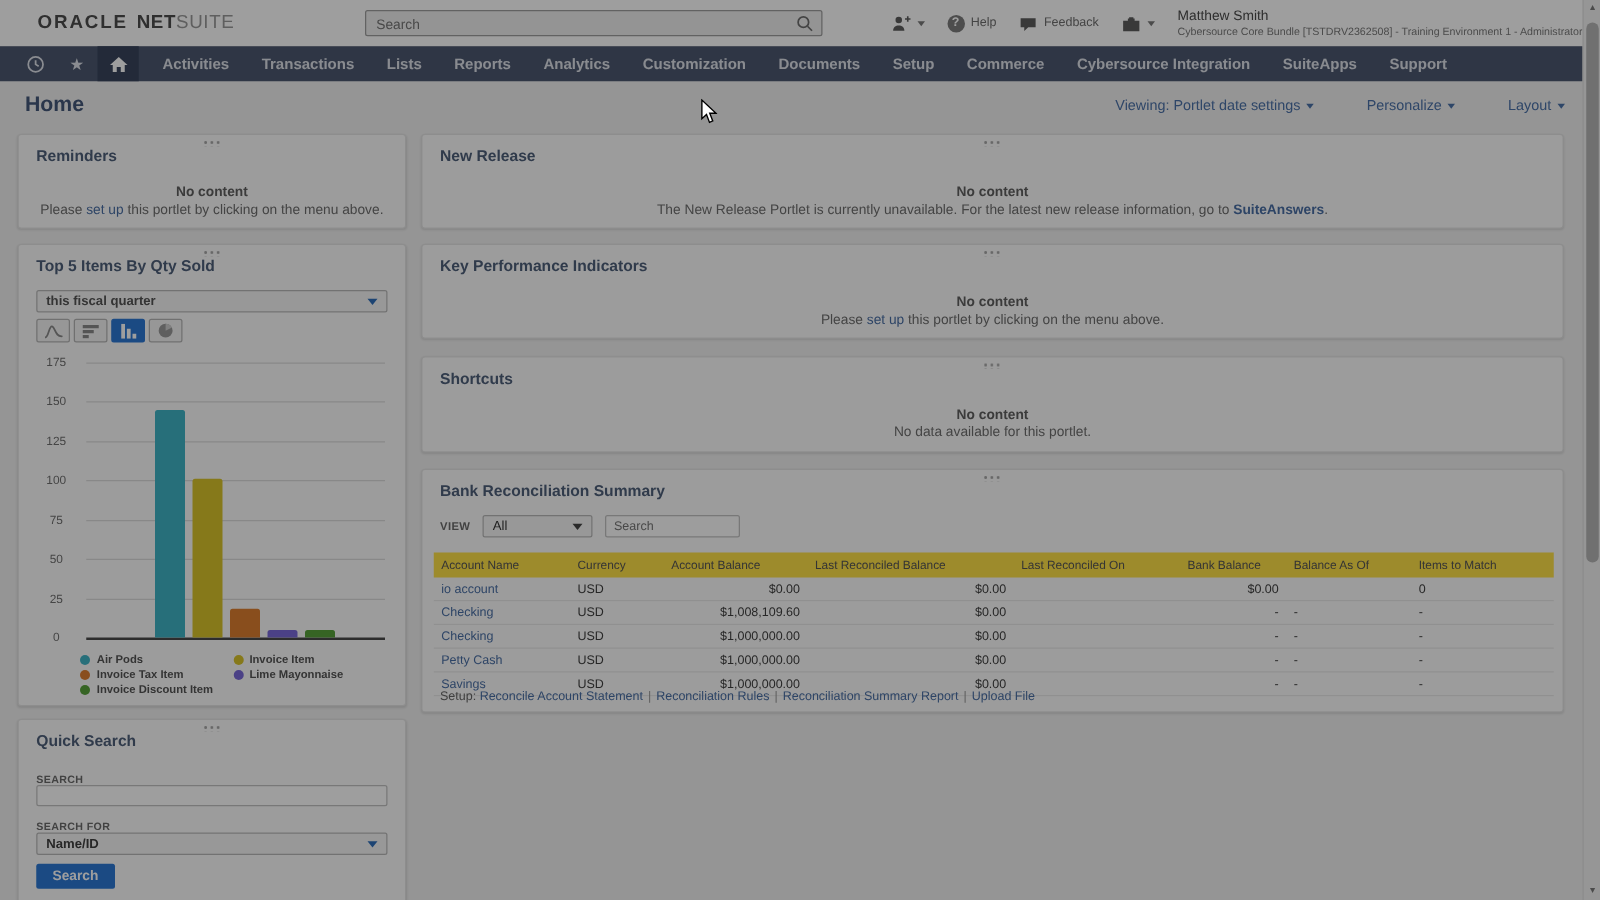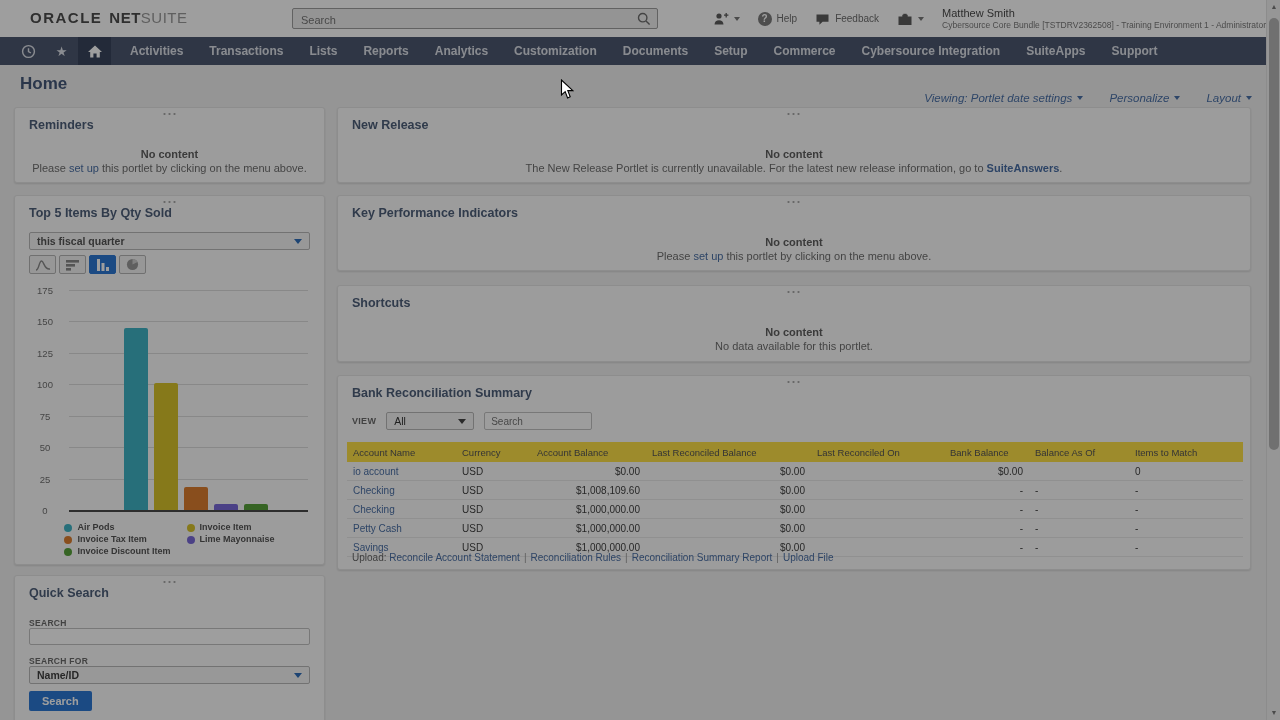--- a/index.html
+++ b/index.html
@@ -32,21 +32,21 @@
   .navbar{position:absolute;top:37px;left:0;right:0;height:28px;background:#4d5870;display:flex;align-items:center;}
   .nav-ico{width:33px;height:28px;display:flex;align-items:center;justify-content:center;color:#dfe3ea;}
   .nav-ico.home-active{background:#39455c;}
   .nav-items{display:flex;align-items:center;height:28px;margin-left:6px;}
   .nav-item{padding:0 13px;font-size:12px;font-weight:700;color:#dde1e8;line-height:28px;white-space:nowrap;}
   .star-glyph{font-size:13px;color:#dfe3ea;line-height:1;}
 
   
   .page-header{position:absolute;top:65px;left:0;right:0;height:38px;}
   .page-title{position:absolute;left:20px;top:9px;font-size:17px;font-weight:700;color:#44587a;}
-  .ph-controls{position:absolute;right:28px;top:27px;display:flex;gap:26px;font-size:11.5px;color:#4b71a8;font-style:italic;}
+  .ph-controls{position:absolute;right:28px;top:14px;display:flex;gap:42px;font-size:11.5px;color:#4b71a8;}
   .ph-ctl{display:flex;align-items:center;gap:5px;white-space:nowrap;}
   .ph-ctl .caret{border-top-color:#4b71a8;}
 
   
   .portlet{position:absolute;background:#fcfcfc;border:1px solid #e4e4e4;border-radius:3px;
     box-shadow:0 1px 2px rgba(0,0,0,.12);box-sizing:border-box;}
   .p-title{position:absolute;top:10px;left:14px;font-size:12.5px;font-weight:700;color:#4e5f7a;}
   .drag{position:absolute;top:4px;left:50%;margin-left:-8px;width:16px;height:5px;
     background-image:radial-gradient(circle,#a9a9a9 1px,transparent 1.2px);background-size:5px 4px;}
   .p-center{position:absolute;top:40px;left:0;right:0;text-align:center;}
@@ -415,21 +415,21 @@
           <div class="br-cell link" style="width: 109px; text-align: left;">Savings</div>
           <div class="br-cell" style="width: 75px; text-align: left;">USD</div>
           <div class="br-cell" style="width: 115px; text-align: right;">$1,000,000.00</div>
           <div class="br-cell" style="width: 165px; text-align: right;">$0.00</div>
           <div class="br-cell" style="width: 133px; text-align: left;"></div>
           <div class="br-cell" style="width: 85px; text-align: right;">-</div>
           <div class="br-cell" style="width: 100px; text-align: left;">-</div>
           <div class="br-cell" style="width: 114px; text-align: left;">-</div>
         </div>
       </div>
-    <div class="br-footer" id="br-footer"><span>Upload: </span><a class="lnk" href="#">Reconcile Account Statement</a><span class="sep">|</span><a class="lnk" href="#">Reconciliation Rules</a><span class="sep">|</span><a class="lnk" href="#">Reconciliation Summary Report</a><span class="sep">|</span><a class="lnk" href="#">Upload File</a></div>
+    <div class="br-footer" id="br-footer"><span>Setup: </span><a class="lnk" href="#">Reconcile Account Statement</a><span class="sep">|</span><a class="lnk" href="#">Reconciliation Rules</a><span class="sep">|</span><a class="lnk" href="#">Reconciliation Summary Report</a><span class="sep">|</span><a class="lnk" href="#">Upload File</a></div>
   </div>
 
   <div class="vscroll">
     <div class="vs-arrow" style="top:0;">▲</div>
     <div class="vs-thumb"></div>
     <div class="vs-arrow" style="bottom:0;">▼</div>
   </div>
 
   <div class="dim"></div>
 

